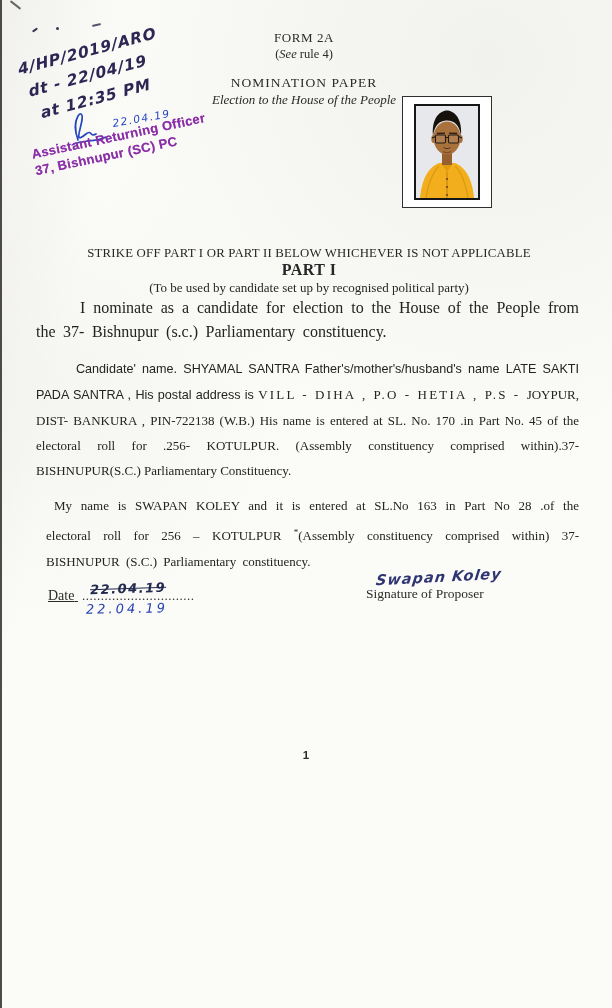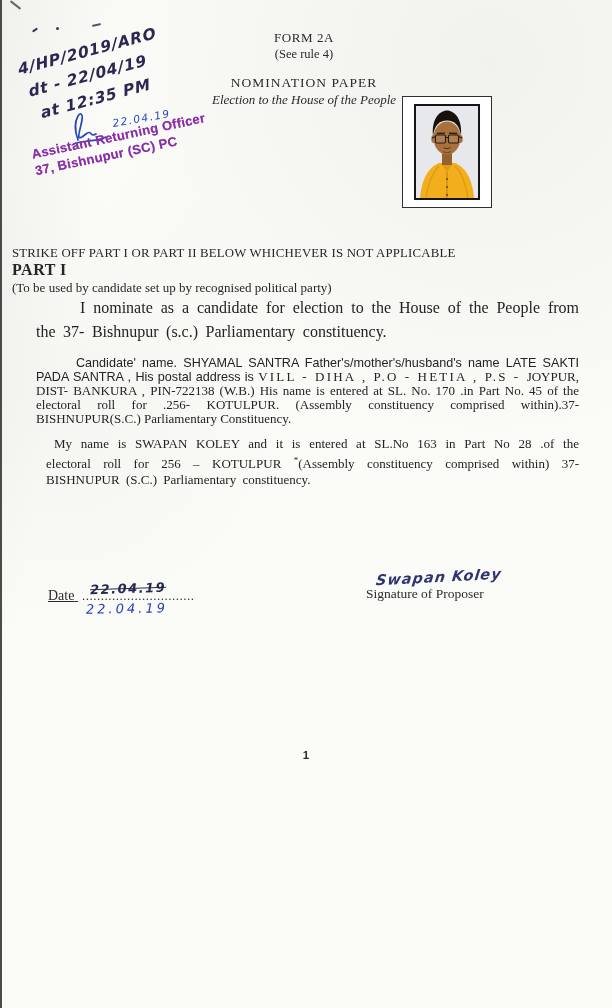--- a/index.html
+++ b/index.html
@@ -39,47 +39,47 @@
     position:absolute;left:30px;top:146px;width:210px;transform:rotate(-12deg);transform-origin:0 0;
     font-family:"Liberation Sans",sans-serif;font-weight:600;color:#8b2fa8;
     font-size:13px;line-height:17px;letter-spacing:0.3px;white-space:nowrap;
     text-shadow:0 0 0.6px rgba(139,47,168,0.7);
   }
 
   
   .header{position:absolute;top:30px;left:0;right:4px;text-align:center;color:#2a2a2a;}
   .h-form{font-size:13px;letter-spacing:0.6px;}
   .h-rule{font-size:12.5px;margin-top:1px;}
-  .h-rule .it{}
+  .h-rule .it{font-style:italic;}
   .h-title{font-size:13.5px;letter-spacing:1px;margin-top:13px;}
   .h-sub{font-size:13px;font-style:italic;margin-top:1px;}
 
   
   .photo-frame{
     position:absolute;left:402px;top:96px;width:90px;height:112px;
     border:1.5px solid #2f2f2f;background:#fff;
     display:flex;align-items:center;justify-content:center;box-sizing:border-box;
   }
   .photo-inner{width:66px;height:96px;border:2px solid #161616;background:#e7e8ec;box-sizing:border-box;}
   .photo-inner svg{display:block;width:100%;height:100%;}
 
   
-  .part-section{position:absolute;top:246px;left:12px;right:0;text-align:left;color:#262626;}
+  .part-section{position:absolute;top:246px;left:6px;right:0;text-align:center;color:#262626;}
   .strike-line{font-size:12.8px;letter-spacing:0.2px;}
   .part-title{font-size:16px;font-weight:bold;letter-spacing:0.5px;margin-top:0;}
   .part-note{font-size:13px;margin-top:1px;}
 
   
   .body-text{position:absolute;top:296px;left:36px;right:33px;text-align:justify;color:#232323;}
   .para{margin:0;}
   .p1{font-size:16px;line-height:24px;text-indent:44px;word-spacing:3.5px;margin-bottom:12px;}
-  .p2{font-size:13px;line-height:14px;text-indent:40px;margin-bottom:10px;}
+  .p2{font-size:13px;line-height:25px;text-indent:40px;margin-bottom:10px;}
   .p2 .sans{font-family:"Liberation Sans",sans-serif;font-size:12.6px;}
   .p2 .spaced{letter-spacing:2.2px;}
-  .p3{font-size:13px;line-height:16px;margin-left:10px;text-indent:8px;word-spacing:3px;}
+  .p3{font-size:13px;line-height:26px;margin-left:10px;text-indent:8px;word-spacing:3px;}
   .p3 sup{font-size:9px;}
 
   
   .date-row{position:absolute;left:48px;top:588px;font-size:14px;color:#2b2b2b;white-space:nowrap;text-decoration:underline;}
   .date-fill{position:relative;display:inline-block;margin-left:4px;}
   .dots{font-size:13px;letter-spacing:0.5px;color:#333;}
   .date-over{
     position:absolute;left:8px;top:-7px;
     font-family:"DejaVu Sans",sans-serif;font-style:italic;font-weight:600;
     color:#23294f;font-size:13px;letter-spacing:1.5px;

